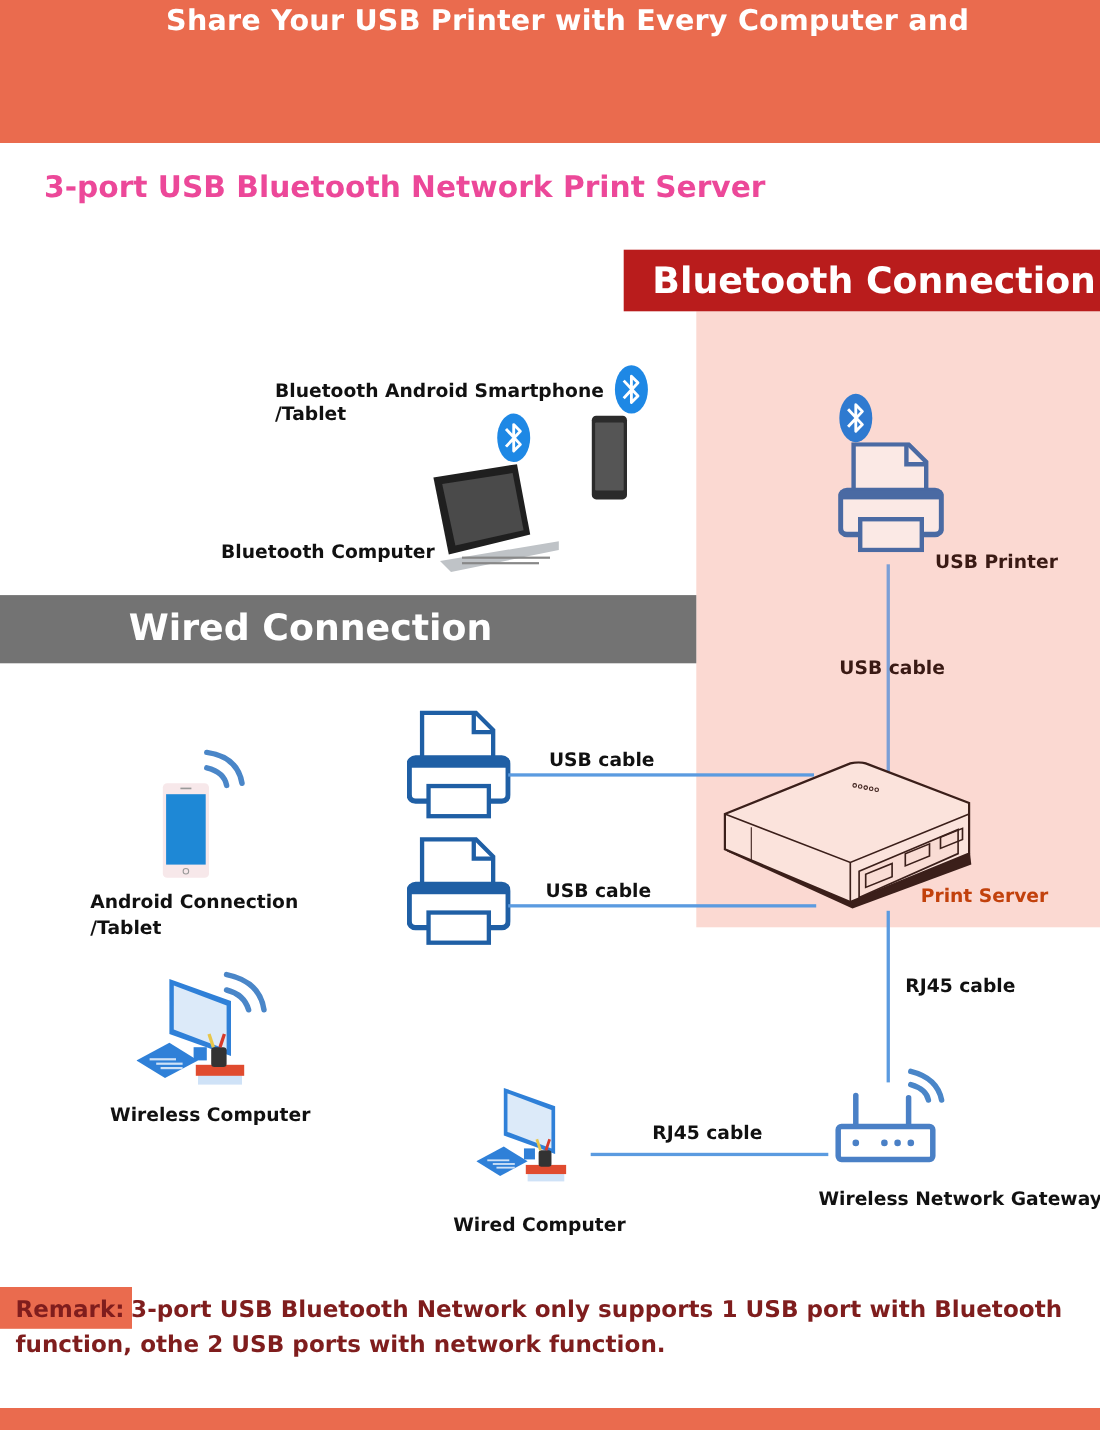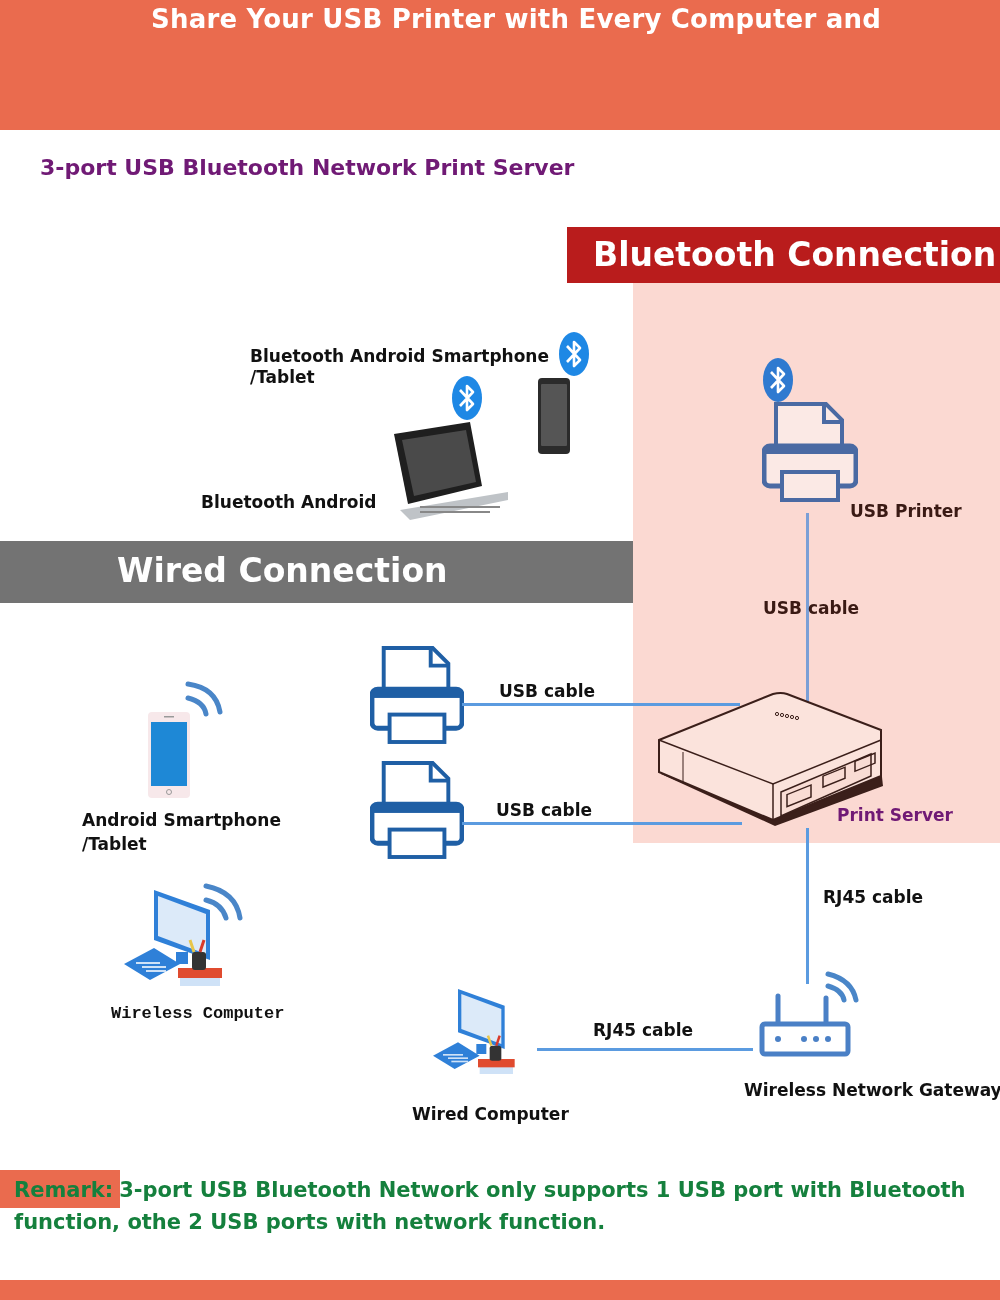--- a/index.html
+++ b/index.html
@@ -2,32 +2,32 @@
 <html><head>
 <meta charset="utf-8">
 <style>
   html, body { margin:0; padding:0; }
   body { width:1000px; height:1300px; position:relative; background:#ffffff; overflow:hidden;
          font-family:"DejaVu Sans", sans-serif; color:#111; }
   .abs { position:absolute; }
   .header-banner { left:0; top:0; width:1000px; height:130px; background:#ea6b4e; }
   .header-line { position:absolute; left:16px; width:1000px; text-align:center; color:#fff; font-weight:bold;
                  font-size:26px; font-family:"DejaVu Sans", sans-serif; letter-spacing:0.2px; }
-  .subtitle { left:40px; top:155px; font-size:22px; font-weight:bold; color:#701a75; }
+  .subtitle { left:40px; top:155px; font-size:27px; font-weight:bold; color:#ec4899; }
   .bt-zone { left:633px; top:283px; width:367px; height:560px; background:#fbd9d2; }
   .bt-banner { left:567px; top:227px; width:433px; height:56px; background:#b91c1c; }
   .bt-banner span { position:absolute; left:26px; top:8px; color:#fff; font-weight:bold; font-size:33px; }
   .wired-banner { left:0; top:541px; width:633px; height:62px; background:#737373; }
   .wired-banner span { position:absolute; left:117px; top:10px; color:#fff; font-weight:bold; font-size:33px; }
   .lbl { font-weight:bold; font-size:17px; color:#111; white-space:nowrap; }
   .lbl.center { }
   .line { background:#5b9be0; }
   .line.v-muted { background:#7b9fd6; }
   .remark-tag { left:0; top:1170px; width:120px; height:38px; background:#ea6b4e; }
-  .remark-text { left:14px; top:1174px; width:980px; font-size:21px; font-weight:bold; line-height:32px; color:#15803d; }
+  .remark-text { left:14px; top:1174px; width:980px; font-size:21px; font-weight:bold; line-height:32px; color:#7f1d1d; }
   .footer-bar { left:0; top:1280px; width:1000px; height:20px; background:#ea6b4e; }
 </style>
 </head>
 <body>
 
 <div class="abs header-banner">
   <div class="header-line" style="top:4px">Share Your USB Printer with Every Computer and</div>
 </div>
 
 <div class="abs subtitle">3-port USB Bluetooth Network Print Server</div>
@@ -63,21 +63,21 @@
 
 <svg class="abs" style="left:390px;top:420px" width="122" height="105" viewBox="0 0 122 105">
   <polygon points="10,90 118,72 118,80 20,100" fill="#bfc3c7"></polygon>
   <g fill="#888">
     <rect x="30" y="86" width="80" height="2"></rect>
     <rect x="30" y="91" width="70" height="2"></rect>
   </g>
   <polygon points="4,14 80,2 92,66 18,84" fill="#1f1f1f"></polygon>
   <polygon points="12,20 76,10 86,62 24,76" fill="#4a4a4a"></polygon>
 </svg>
-<div class="abs lbl" style="left:201px;top:492px;">Bluetooth Android</div>
+<div class="abs lbl" style="left:201px;top:492px;">Bluetooth Computer</div>
 
 <svg class="abs" style="left:762px;top:357px" width="32" height="46" viewBox="0 0 32 46">
   <ellipse cx="16" cy="23" rx="15" ry="22" fill="#2f7ad0"></ellipse>
   <path d="M9 15 L22 29 L16 35 L16 11 L22 17 L9 31" stroke="#fff" stroke-width="2.6" fill="none" stroke-linejoin="round"></path>
 </svg>
 <svg class="abs" style="left:762px;top:402px" width="96" height="100" viewBox="0 0 96 100">
   <path d="M14 2 H64 L80 18 V48 H14 Z" fill="#fbe9e5" stroke="#4a6aa3" stroke-width="4"></path>
   <path d="M62 2 V20 H80" fill="none" stroke="#4a6aa3" stroke-width="4"></path>
   <rect x="2" y="44" width="92" height="40" rx="6" fill="#fbe9e5" stroke="#4a6aa3" stroke-width="5"></rect>
   <rect x="2" y="44" width="92" height="8" fill="#4a6aa3"></rect>
@@ -99,21 +99,21 @@
   <rect x="168" y="84" width="22" height="11" fill="none" stroke="#3b1f1a" stroke-width="1.5" transform="skewY(-22) translate(0,68)"></rect>
   <rect x="200" y="72" width="20" height="10" fill="none" stroke="#3b1f1a" stroke-width="1.5" transform="skewY(-22) translate(0,78)"></rect>
   <g fill="none" stroke="#3b1f1a" stroke-width="1">
     <circle cx="122" cy="22" r="1.6"></circle>
       <circle cx="127" cy="23" r="1.6"></circle>
       <circle cx="132" cy="24" r="1.6"></circle>
       <circle cx="137" cy="25" r="1.6"></circle>
       <circle cx="142" cy="26" r="1.6"></circle>
   </g>
 </svg>
-<div class="abs lbl" style="left:837px;top:805px;color:#701a75;">Print Server</div>
+<div class="abs lbl" style="left:837px;top:805px;color:#c2410c;">Print Server</div>
 
 <svg class="abs" style="left:370px;top:645px" width="94" height="100" viewBox="0 0 96 100">
   <path d="M14 2 H64 L80 18 V48 H14 Z" fill="#fff" stroke="#1f5fa5" stroke-width="4"></path>
   <path d="M62 2 V20 H80" fill="none" stroke="#1f5fa5" stroke-width="4"></path>
   <rect x="2" y="44" width="92" height="40" rx="6" fill="#fff" stroke="#1f5fa5" stroke-width="5"></rect>
   <rect x="2" y="44" width="92" height="9" fill="#1f5fa5"></rect>
   <rect x="20" y="70" width="56" height="28" fill="#fff" stroke="#1f5fa5" stroke-width="4"></rect>
 </svg>
 <div class="abs lbl" style="left:499px;top:681px;">USB cable</div>
 <div class="abs line" style="left:462px;top:703px;width:278px;height:3px;"></div>
@@ -133,21 +133,21 @@
 
 <svg class="abs" style="left:140px;top:678px" width="86" height="122" viewBox="0 0 86 122">
   <path d="M48 6 Q76 10 80 34" fill="none" stroke="#4a86c8" stroke-width="5" stroke-linecap="round"></path>
   <path d="M48 20 Q64 24 66 36" fill="none" stroke="#4a86c8" stroke-width="5" stroke-linecap="round"></path>
   <rect x="8" y="34" width="42" height="86" rx="4" fill="#f7e8ea"></rect>
   <rect x="11" y="44" width="36" height="64" fill="#1e88d6"></rect>
   <circle cx="29" cy="114" r="2.5" fill="none" stroke="#999" stroke-width="1"></circle>
   <rect x="24" y="38" width="10" height="1.5" fill="#999"></rect>
 </svg>
 <div class="abs lbl center" style="left:82px;top:808px;width:208px;line-height:24px;">
-  <div>Android Smartphone</div>
+  <div>Android Connection</div>
   <div>/Tablet</div>
 </div>
 
 <svg class="abs" style="left:124px;top:880px" width="120" height="116" viewBox="0 0 120 116">
   <path d="M82 6 Q112 12 116 38" fill="none" stroke="#4a86c8" stroke-width="5" stroke-linecap="round"></path>
   <path d="M82 20 Q98 24 102 38" fill="none" stroke="#4a86c8" stroke-width="5" stroke-linecap="round"></path>
   <polygon points="30,10 86,30 86,80 30,60" fill="#2f80d8"></polygon>
   <polygon points="34,16 82,34 82,74 34,56" fill="#dceaf9"></polygon>
   <rect x="52" y="72" width="12" height="12" fill="#2f80d8"></rect>
   <polygon points="0,84 30,68 56,84 26,100" fill="#2f80d8"></polygon>
@@ -155,21 +155,21 @@
       <rect x="12" y="82" width="24" height="2"></rect>
       <rect x="18" y="86" width="24" height="2"></rect>
       <rect x="22" y="90" width="20" height="2"></rect>
     </g>
   <rect x="56" y="96" width="40" height="10" fill="#cfe2f7"></rect>
   <rect x="54" y="88" width="44" height="10" fill="#e04b2f"></rect>
   <rect x="68" y="72" width="14" height="18" rx="3" fill="#333"></rect>
   <line x1="70" y1="72" x2="66" y2="60" stroke="#e8c64a" stroke-width="3"></line>
   <line x1="76" y1="72" x2="80" y2="60" stroke="#d83a2a" stroke-width="3"></line>
 </svg>
-<div class="abs lbl" style="left:111px;top:1004px;font-family:Liberation Mono, monospace;">Wireless Computer</div>
+<div class="abs lbl" style="left:100px;top:1004px;">Wireless Computer</div>
 
 <svg class="abs" style="left:433px;top:980px" width="100" height="108" viewBox="0 0 120 116">
   <polygon points="30,4 86,24 86,76 30,56" fill="#2f80d8"></polygon>
   <polygon points="34,10 82,28 82,70 34,52" fill="#dceaf9"></polygon>
   <rect x="52" y="70" width="12" height="12" fill="#2f80d8"></rect>
   <polygon points="0,84 30,68 56,84 26,100" fill="#2f80d8"></polygon>
   <g fill="#cfe2f7">
       <rect x="12" y="82" width="24" height="2"></rect>
       <rect x="18" y="86" width="24" height="2"></rect>
       <rect x="22" y="90" width="20" height="2"></rect>

